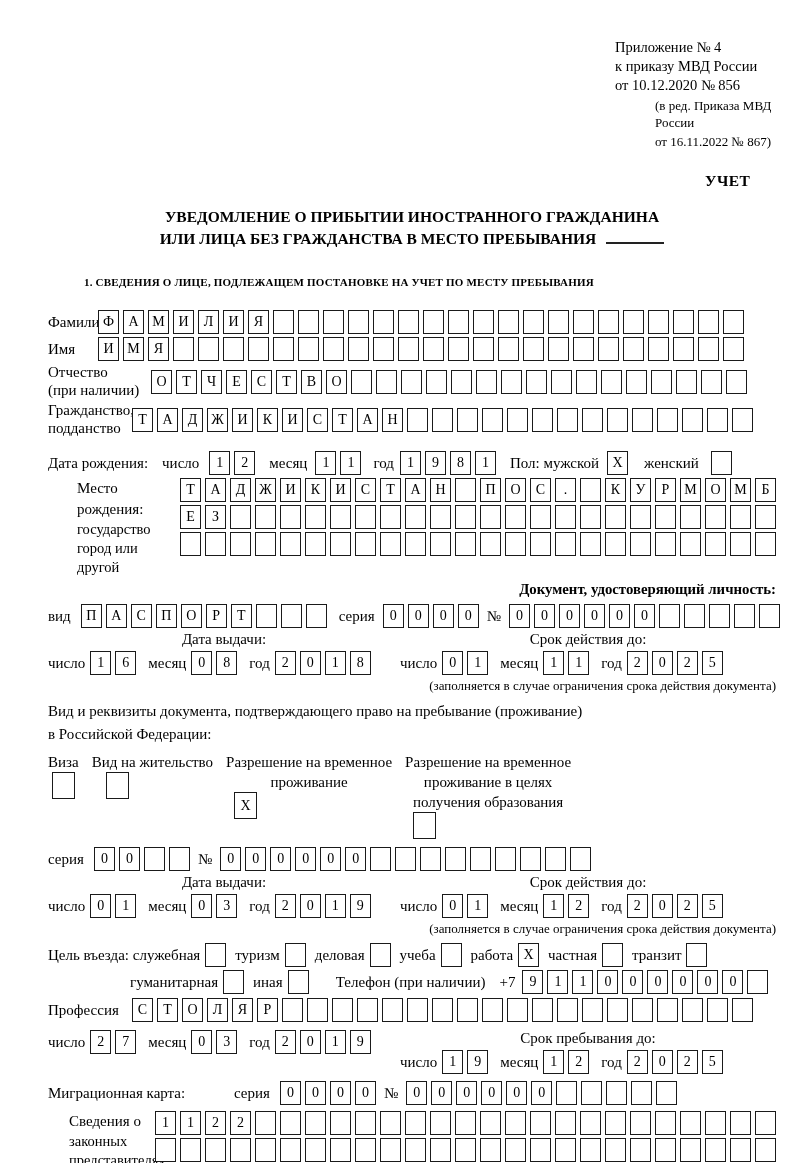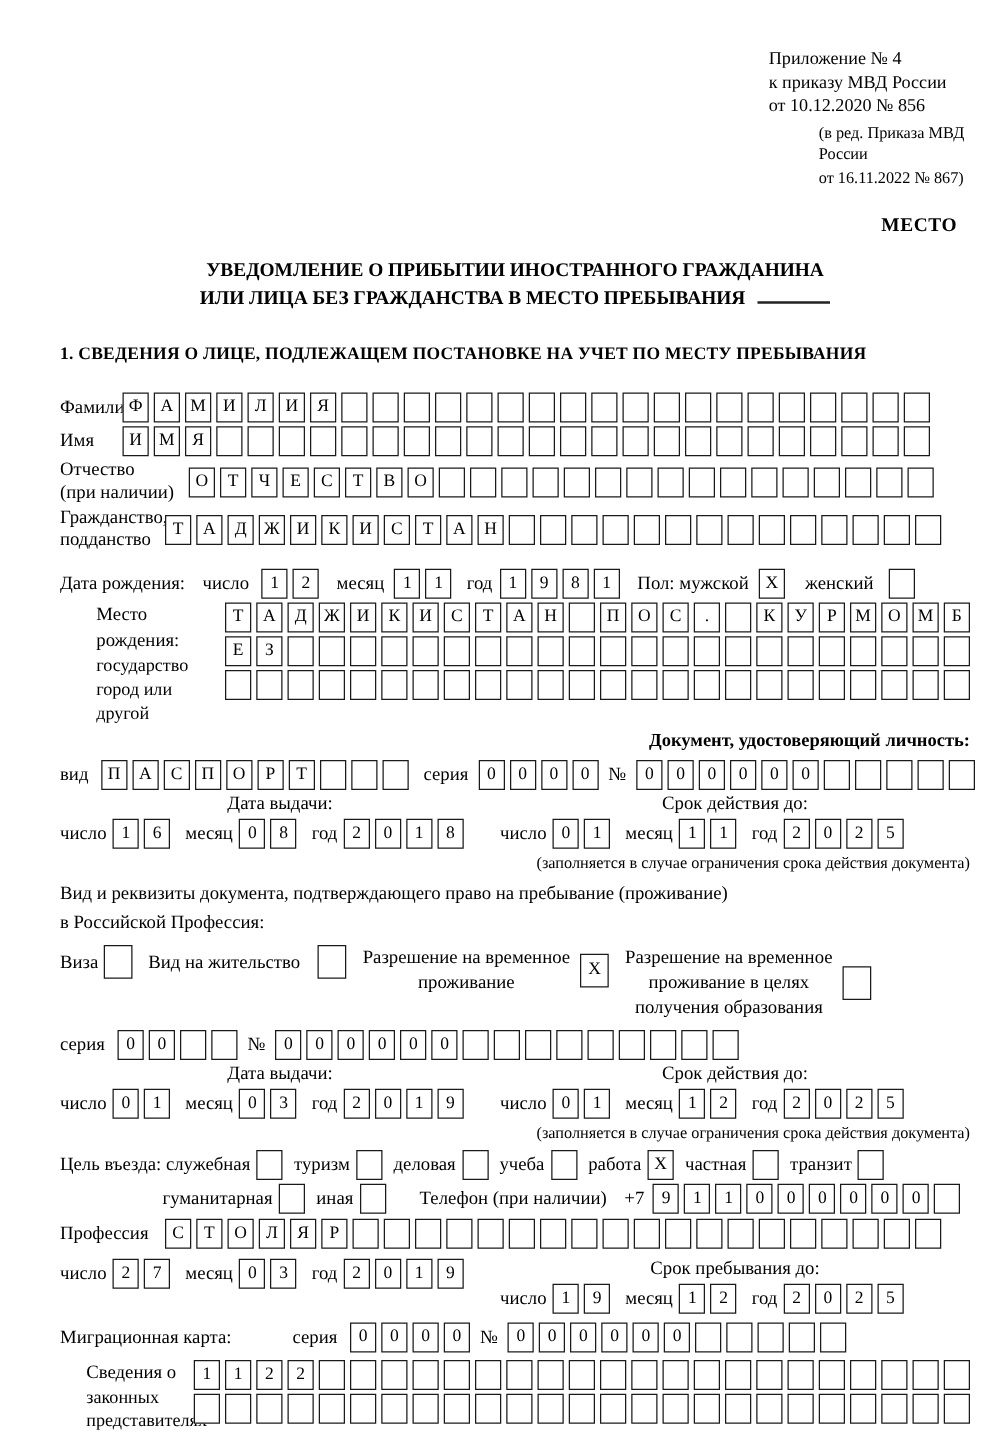--- a/index.html
+++ b/index.html
@@ -5,21 +5,21 @@
   html,body{margin:0;padding:0;background:#fff;}
   body{width:800px;font-family:"Liberation Serif",serif;color:#000;}
   .page{width:800px;height:1163px;box-sizing:border-box;padding:38px 24px 10px 48px;overflow:hidden;position:relative;background:#fff;}
   
   .hdr{margin-left:567px;font-size:14.5px;line-height:19px;}
   .hdr-small{font-size:13px;line-height:17px;margin-top:2px;margin-left:40px;}
   .forma{margin-left:657px;font-weight:bold;font-size:15.5px;margin-top:22px;letter-spacing:.5px;}
   
   .title{text-align:center;font-weight:bold;font-size:15.5px;line-height:22px;margin-top:16px;}
   .uline{display:inline-block;width:58px;border-bottom:2px solid #222;margin-left:10px;vertical-align:baseline;}
-  .sec1{font-weight:bold;font-size:14px;margin-top:26px;letter-spacing:.2px;}
+  .sec1{font-weight:bold;font-size:11px;margin-top:26px;letter-spacing:.2px;margin-left:36px;}
   
   .rows{margin-top:22px;font-size:15px;}
   .row{display:flex;align-items:center;margin-bottom:3px;white-space:nowrap;}
   .row-top{align-items:center;}
   .lab{flex:0 0 auto;}
   .lab2{line-height:17.5px;}
   .cells{display:inline-flex;gap:4px;flex:0 0 auto;}
   .cell{width:19px;height:22px;border:1.5px solid #1a1a1a;display:inline-flex;align-items:center;justify-content:center;font-size:14px;flex:0 0 auto;background:#fff;}
   .w50{width:50px;} .w84{width:84px;} .w103{width:103px;}
   .gap8{margin-left:8px;margin-right:8px;}
@@ -35,21 +35,21 @@
   .dates{display:flex;margin-top:2px;}
   .dcol-l{width:352px;flex:0 0 auto;}
   .dcol-r{flex:1 1 auto;}
   .dcap{text-align:center;font-size:15px;margin-bottom:3px;}
   .dline{display:flex;align-items:center;white-space:nowrap;}
   .dline .t{margin-right:5px;} .dline .t2{margin-left:12px;margin-right:5px;}
   .note{text-align:right;font-size:13px;margin-top:3px;margin-bottom:6px;}
   .para{font-size:15px;line-height:23px;margin-top:4px;}
   
   .cbrow{display:flex;align-items:flex-start;margin-top:6px;margin-bottom:8px;}
-  .cbitem{display:flex;align-items:center;margin-right:13px;}
+  .cbitem{display:flex;align-items:flex-start;margin-right:13px;flex-direction:column;}
   .cbitem:last-child{margin-right:0;}
   .cbl{line-height:20px;} .cbl-c{text-align:center;line-height:20px;}
   .cbbox .cell{width:21px;height:25px;}
   .cbbox{margin-left:8px;margin-top:0;}
   
   .opt{display:flex;align-items:center;margin-right:9px;}
   .opt .cells{margin-left:5px;}
   .indent130{margin-left:82px;}
   .phone-pre{margin:0 7px 0 14px;}
 </style>
@@ -58,21 +58,21 @@
 
 <div class="page">
 
   <div class="hdr">
     <div>Приложение № 4</div>
     <div>к приказу МВД России</div>
     <div>от 10.12.2020 № 856</div>
     <div class="hdr-small">(в ред. Приказа МВД России</div>
     <div class="hdr-small">от 16.11.2022 № 867)</div>
   </div>
-  <div class="forma">МЕСТО</div>
+  <div class="forma">УЧЕТ</div>
 
   <div class="title">
     <div>УВЕДОМЛЕНИЕ О ПРИБЫТИИ ИНОСТРАННОГО ГРАЖДАНИНА</div>
     <div><span>ИЛИ ЛИЦА БЕЗ ГРАЖДАНСТВА В МЕСТО ПРЕБЫВАНИЯ</span><span class="uline"></span></div>
   </div>
 
   <div class="sec1">1. СВЕДЕНИЯ О ЛИЦЕ, ПОДЛЕЖАЩЕМ ПОСТАНОВКЕ НА УЧЕТ ПО МЕСТУ ПРЕБЫВАНИЯ</div>
 
   <div class="rows">
 
@@ -401,21 +401,21 @@
               <span class="cell">0</span>
               <span class="cell">2</span>
               <span class="cell">5</span>
             </span>
         </div>
       </div>
     </div>
     <div class="note">(заполняется в случае ограничения срока действия документа)</div>
 
     <div class="para">Вид и реквизиты документа, подтверждающего право на пребывание (проживание)</div>
-    <div class="para" style="margin-top:0;">в Российской Профессия:</div>
+    <div class="para" style="margin-top:0;">в Российской Федерации:</div>
 
     <div class="cbrow">
       <div class="cbitem">
         <span class="cbl">Виза</span>
         <span class="cells cbbox" style="margin-left:4px;">
             <span class="cell"></span>
           </span>
       </div>
       <div class="cbitem">
         <span class="cbl">Вид на жительство</span>

